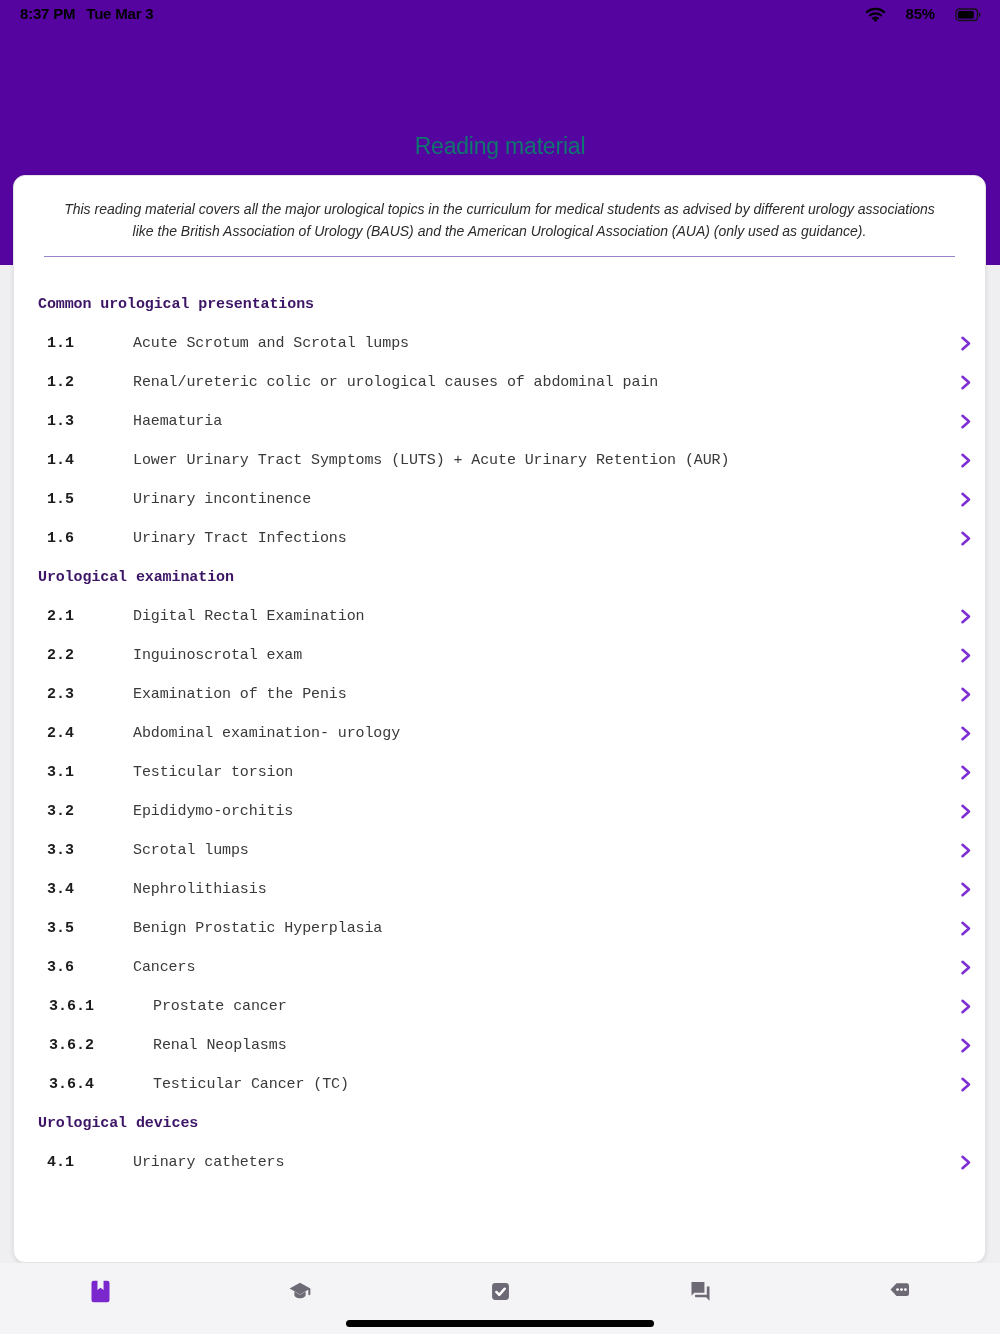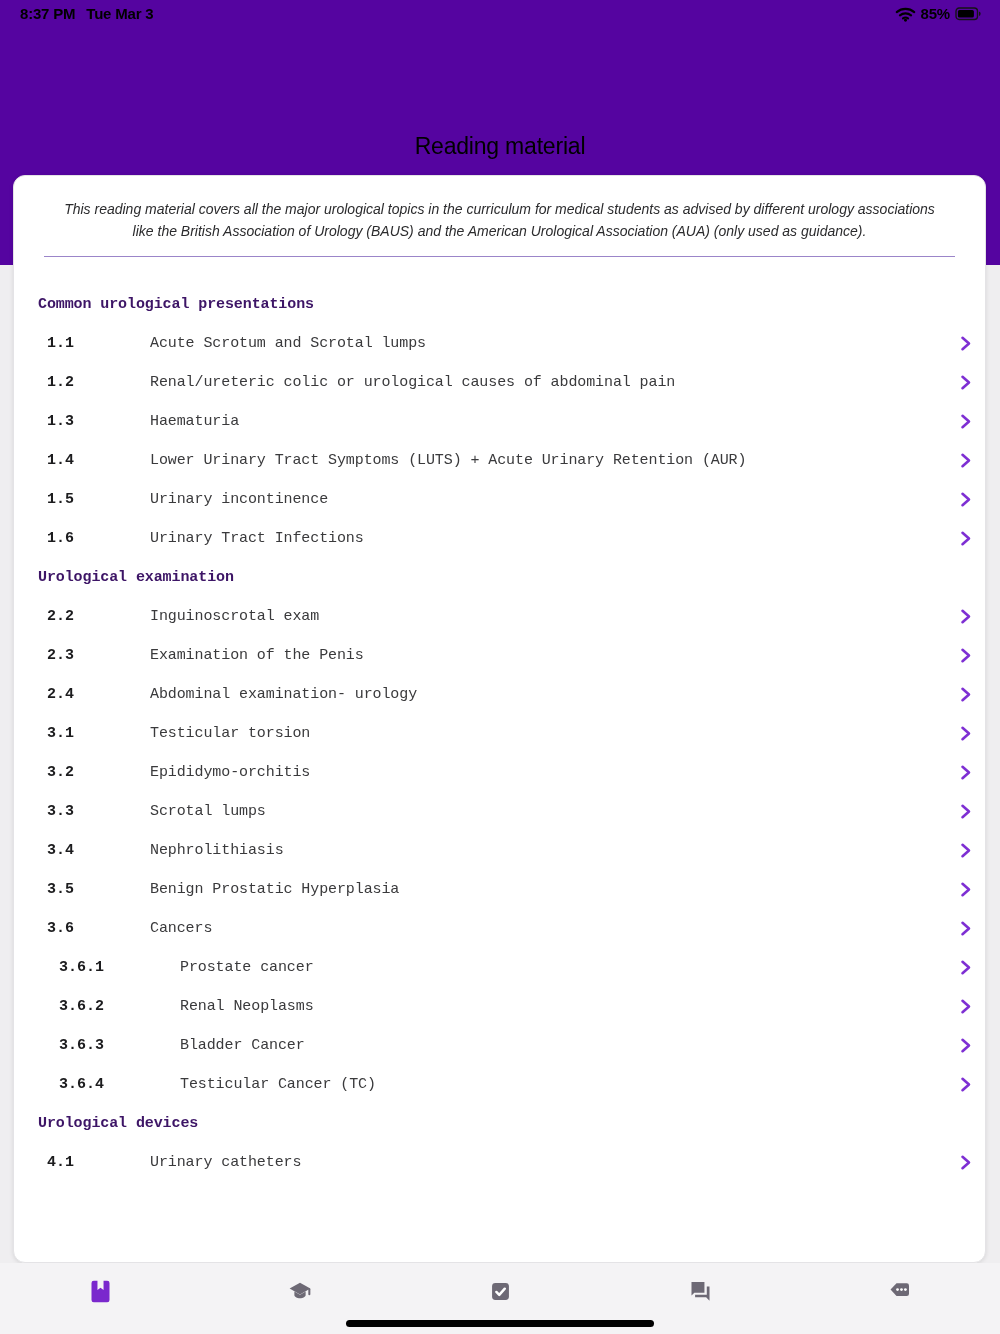--- a/index.html
+++ b/index.html
@@ -27,24 +27,24 @@
     position:absolute;top:0;left:0;right:0;height:265px;
     background:var(--header-purple);z-index:0;
   }
   .status-bar{
     position:absolute;top:0;left:0;right:0;height:27px;z-index:3;
     display:flex;justify-content:space-between;align-items:center;
     padding:0 18px 0 20px;color:#000;font-size:15px;font-weight:700;
     letter-spacing:-0.2px;
   }
   .status-left{display:flex;gap:11px;align-items:center;}
-  .status-right{display:flex;gap:5px;align-items:center;}
+  .status-right{display:flex;gap:20px;align-items:flex-end;}
   .page-title{
     position:absolute;top:133px;left:0;right:0;z-index:2;
-    text-align:center;color:#000000;font-size:23px;font-weight:500;
+    text-align:center;color:#0f766e;font-size:23px;font-weight:500;
     letter-spacing:-0.2px;
   }
   .card{
     position:absolute;left:13px;right:14px;top:175px;bottom:71px;z-index:1;
     background:var(--card-bg);border-radius:12px;
     border:1px solid #E4E3E6;
     box-shadow:0 1px 4px rgba(0,0,0,0.10);
     overflow:hidden;
   }
   .intro{
@@ -58,23 +58,23 @@
   }
   .topic-list{margin-top:28px;font-family:Liberation Mono, monospace;}
   .section-heading{
     height:39px;display:flex;align-items:center;
     padding-left:24px;
     color:var(--heading-purple);font-size:15px;font-weight:700;
     letter-spacing:-0.1px;
   }
   .topic-row{
     height:39px;display:flex;align-items:center;
-    padding-left:33px;padding-right:12px;gap:28px;cursor:pointer;
-  }
-  .topic-row.indent{padding-left:45px;}
+    padding-left:33px;padding-right:12px;gap:11px;cursor:pointer;
+  }
+  .topic-row.indent{padding-left:35px;}
   .topic-num{font-weight:700;color:var(--text-dark);font-size:15px;white-space:nowrap;}
   .topic-label{color:var(--label-gray);font-size:15px;white-space:nowrap;letter-spacing:-0.1px;margin-left:48px;}
   .chev{margin-left:auto;display:flex;align-items:center;color:var(--chevron-purple);}
   .tab-bar{
     position:absolute;left:0;right:0;bottom:0;height:71px;
     background:var(--tabbar-bg);z-index:2;
     display:flex;align-items:flex-start;padding-top:15px;
   }
   .tab-item{
     flex:1;display:flex;justify-content:center;align-items:center;
@@ -172,20 +172,29 @@
         <span class="topic-num">1.6</span>
         <span class="topic-label">Urinary Tract Infections</span>
         <span class="chev">
           <svg width="15" height="17" viewBox="0 0 15 17">
             <path d="M4.5 2.8 L11 8.5 L4.5 14.2" fill="none" stroke="currentColor" stroke-width="2.6" stroke-linecap="round" stroke-linejoin="round"></path>
           </svg>
         </span>
       </div>
       <div class="section-heading">Urological examination</div>
       <div class="topic-row">
+        <span class="topic-num">2.1</span>
+        <span class="topic-label">Digital Rectal Examination</span>
+        <span class="chev">
+          <svg width="15" height="17" viewBox="0 0 15 17">
+            <path d="M4.5 2.8 L11 8.5 L4.5 14.2" fill="none" stroke="currentColor" stroke-width="2.6" stroke-linecap="round" stroke-linejoin="round"></path>
+          </svg>
+        </span>
+      </div>
+      <div class="topic-row">
         <span class="topic-num">2.2</span>
         <span class="topic-label">Inguinoscrotal exam</span>
         <span class="chev">
           <svg width="15" height="17" viewBox="0 0 15 17">
             <path d="M4.5 2.8 L11 8.5 L4.5 14.2" fill="none" stroke="currentColor" stroke-width="2.6" stroke-linecap="round" stroke-linejoin="round"></path>
           </svg>
         </span>
       </div>
       <div class="topic-row">
         <span class="topic-num">2.3</span>
@@ -264,29 +273,20 @@
         <span class="topic-label">Prostate cancer</span>
         <span class="chev">
           <svg width="15" height="17" viewBox="0 0 15 17">
             <path d="M4.5 2.8 L11 8.5 L4.5 14.2" fill="none" stroke="currentColor" stroke-width="2.6" stroke-linecap="round" stroke-linejoin="round"></path>
           </svg>
         </span>
       </div>
       <div class="topic-row indent">
         <span class="topic-num">3.6.2</span>
         <span class="topic-label">Renal Neoplasms</span>
-        <span class="chev">
-          <svg width="15" height="17" viewBox="0 0 15 17">
-            <path d="M4.5 2.8 L11 8.5 L4.5 14.2" fill="none" stroke="currentColor" stroke-width="2.6" stroke-linecap="round" stroke-linejoin="round"></path>
-          </svg>
-        </span>
-      </div>
-      <div class="topic-row indent">
-        <span class="topic-num">3.6.3</span>
-        <span class="topic-label">Bladder Cancer</span>
         <span class="chev">
           <svg width="15" height="17" viewBox="0 0 15 17">
             <path d="M4.5 2.8 L11 8.5 L4.5 14.2" fill="none" stroke="currentColor" stroke-width="2.6" stroke-linecap="round" stroke-linejoin="round"></path>
           </svg>
         </span>
       </div>
       <div class="topic-row indent">
         <span class="topic-num">3.6.4</span>
         <span class="topic-label">Testicular Cancer (TC)</span>
         <span class="chev">

